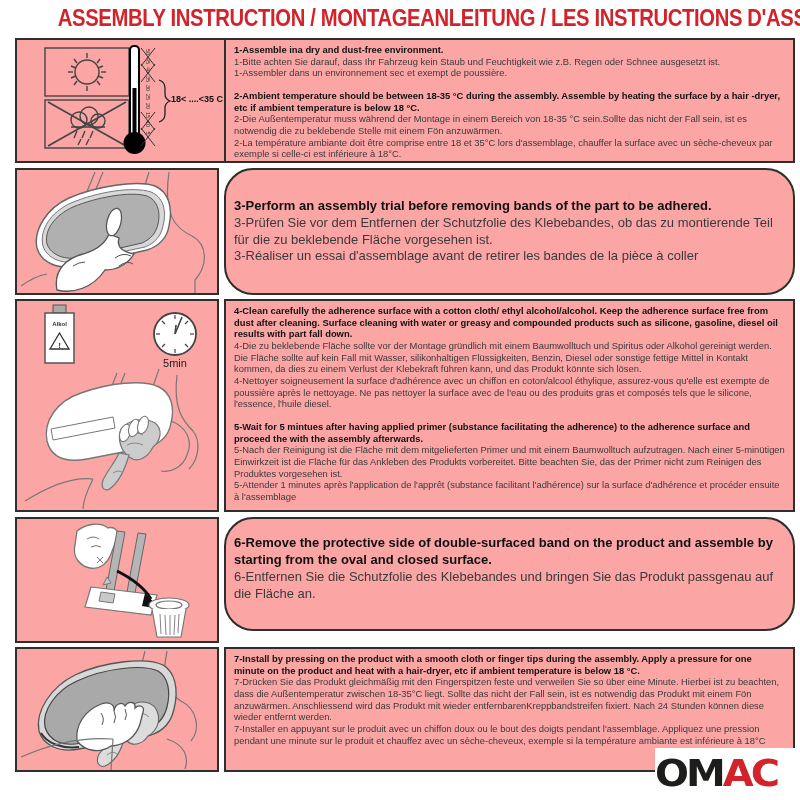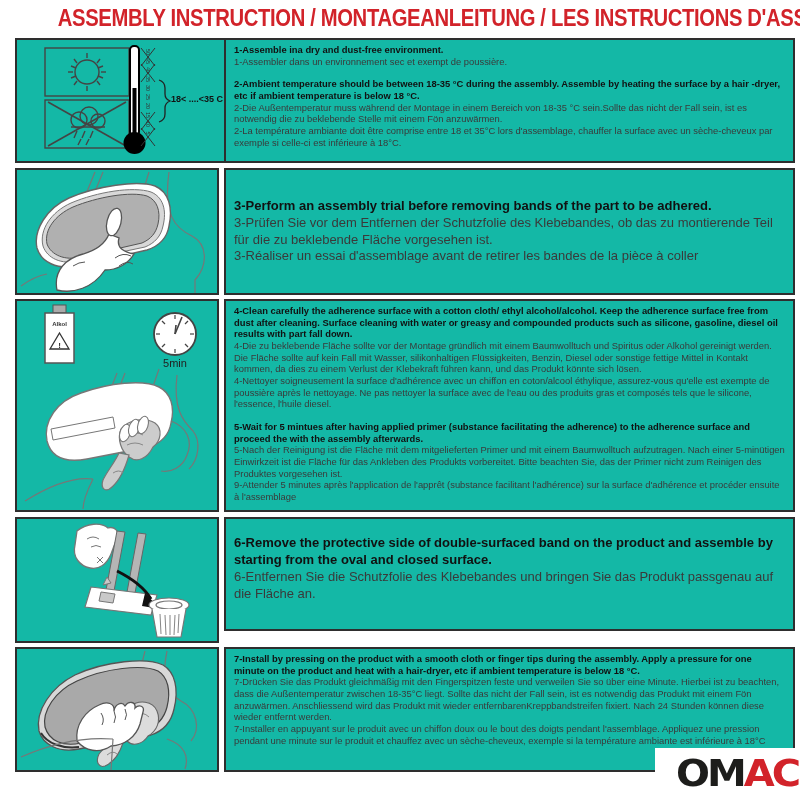--- a/index.html
+++ b/index.html
@@ -2,33 +2,33 @@
 <html><head>
 <meta charset="utf-8">
 <style>
   html,body{margin:0;padding:0;background:#fff;}
   .page{position:relative;width:800px;height:800px;background:#fff;overflow:hidden;
         font-family:"Liberation Sans",sans-serif;color:#222;}
   .header-title{position:absolute;top:5px;left:0;width:800px;text-align:center;}
   .header-title span{display:inline-block;white-space:nowrap;font-weight:bold;
         font-size:23px;letter-spacing:-0.4px;transform:scaleX(0.88);transform-origin:center;
         color:#d2232a;}
-  .cell{position:absolute;border:2px solid #2e2e2e;background:#14b8a6;box-sizing:border-box;}
+  .cell{position:absolute;border:2px solid #2e2e2e;background:#fca5a5;box-sizing:border-box;}
   .illus{display:flex;align-items:center;justify-content:center;overflow:hidden;}
   .textcell{padding:4px 8px;overflow:hidden;}
   .textcell .en{font-weight:bold;color:#111;}
   .textcell .lang{color:#3a3a3a;}
   .small{font-size:9.4px;line-height:1.24;}
-  .big{font-size:13px;line-height:1.3;}
+  .big{font-size:13px;line-height:1.3;border-radius:29px;}
   .step + .step{margin-top:11px;}
   .vcenter{display:flex;flex-direction:column;justify-content:center;}
   svg{display:block;}
   svg text{font-family:"Liberation Sans",sans-serif;}
   .logo{position:absolute;left:655px;top:748px;width:145px;height:50px;background:#fff;
-        display:flex;align-items:center;justify-content:flex-end;padding-right:2px;box-sizing:border-box;}
+        display:flex;align-items:center;justify-content:flex-start;padding-right:2px;box-sizing:border-box;}
   .logo .word{font-family:"DejaVu Sans",sans-serif;font-weight:bold;font-size:40px;
         letter-spacing:-3px;line-height:1;transform:scaleY(0.95);white-space:nowrap;}
   .logo .black{color:#1d1d1b;}
   .logo .red{color:#d2232a;}
 </style>
 </head>
 <body>
 
 <div class="page">
 
@@ -99,20 +99,21 @@
         </g>
         <path d="M124,40 q6,2 6,8 l0,6 q0,5 5,7 q-5,2 -5,7 l0,6 q0,6 -6,8" fill="none" stroke="#222" stroke-width="1.3"></path>
         <text x="136" y="62" font-size="9" font-weight="bold" fill="#111">18&lt; ....&lt;35 C</text>
       </g>
     </svg>
   </div>
 
   <div class="cell textcell small" style="left:224px;top:38px;width:571px;height:125px;">
     <div class="step">
       <div class="en">1-Assemble ina dry and dust-free environment.</div>
+      <div class="lang">1-Bitte achten Sie darauf, dass Ihr Fahrzeug kein Staub und Feuchtigkeit wie z.B. Regen oder Schnee ausgesetzt ist.</div>
       <div class="lang">1-Assembler dans un environnement sec et exempt de poussière.</div>
     </div>
     <div class="step">
       <div class="en">2-Ambient temperature should be between 18-35 °C  during the assembly. Assemble by heating the surface by a hair -dryer, etc if ambient temperature is below 18 °C.</div>
       <div class="lang">2-Die Außentemperatur muss während der Montage in einem Bereich von 18-35 °C  sein.Sollte das nicht der Fall sein, ist es notwendig die zu beklebende Stelle mit einem Fön anzuwärmen.</div>
       <div class="lang">2-La température ambiante doit être comprise entre 18 et 35°C lors d'assemblage, chauffer la surface avec un sèche-cheveux par exemple si celle-ci est inférieure à 18°C.</div>
     </div>
   </div>
 
   <div class="cell illus" style="left:15px;top:168px;width:204px;height:127px;">
@@ -200,21 +201,21 @@
 
   <div class="cell textcell small" style="left:224px;top:299px;width:571px;height:213px;">
     <div class="step">
       <div class="en">4-Clean carefully the adherence surface with a cotton cloth/ ethyl alcohol/alcohol. Keep the adherence surface free from dust after cleaning. Surface cleaning with water or greasy and compounded products such as silicone, gasoline, diesel oil results with part fall down.</div>
       <div class="lang">4-Die zu beklebende Fläche sollte vor der Montage gründlich mit einem Baumwolltuch und Spiritus oder Alkohol gereinigt werden. Die Fläche sollte auf kein Fall mit Wasser, silikonhaltigen Flüssigkeiten, Benzin, Diesel oder sonstige fettige Mittel in Kontakt kommen, da dies zu einem Verlust der Klebekraft führen kann, und das Produkt könnte sich lösen.</div>
       <div class="lang">4-Nettoyer soigneusement la surface d'adhérence avec un chiffon en coton/alcool éthylique, assurez-vous qu'elle est exempte de poussière après le nettoyage. Ne pas nettoyer la surface avec de l'eau ou des produits gras et composés tels que le silicone, l'essence, l'huile diesel.</div>
     </div>
     <div class="step">
       <div class="en">5-Wait for 5 mintues after having applied primer (substance facilitating the adherence) to the adherence surface and proceed the with the assembly afterwards.</div>
       <div class="lang">5-Nach der Reinigung ist die Fläche mit dem mitgelieferten Primer und mit einem Baumwolltuch aufzutragen. Nach einer 5-minütigen Einwirkzeit ist die Fläche für das Ankleben des Produkts vorbereitet. Bitte beachten Sie, das der Primer nicht zum Reinigen des Produktes vorgesehen ist.</div>
-      <div class="lang">9-Attender 5 minutes après l'application de l'apprêt (substance facilitant l'adhérence) sur la surface d'adhérence et procéder ensuite à l'assemblage</div>
+      <div class="lang">5-Attender 1 minutes après l'application de l'apprêt (substance facilitant l'adhérence) sur la surface d'adhérence et procéder ensuite à l'assemblage</div>
     </div>
   </div>
 
   <div class="cell illus" style="left:15px;top:517px;width:204px;height:126px;">
     <svg width="200" height="122" viewBox="0 0 200 122">
       <g>
         <path d="M60,12 C70,4 84,3 91,9 C97,7 103,12 100,19 L94,35 C90,45 82,51 73,49 C63,47 55,38 58,26 Z" fill="#fff" stroke="#777" stroke-width="1.3"></path>
         <path d="M70,20 q6,-4 12,0" fill="none" stroke="#777" stroke-width="1"></path>
         <path d="M74,28 q5,-3 10,0" fill="none" stroke="#777" stroke-width="1"></path>
         <g stroke="#777" stroke-width="1">

